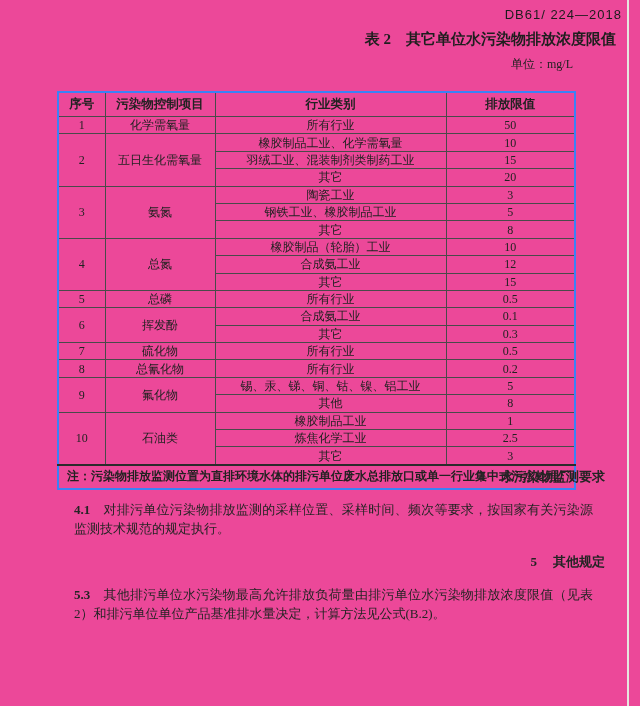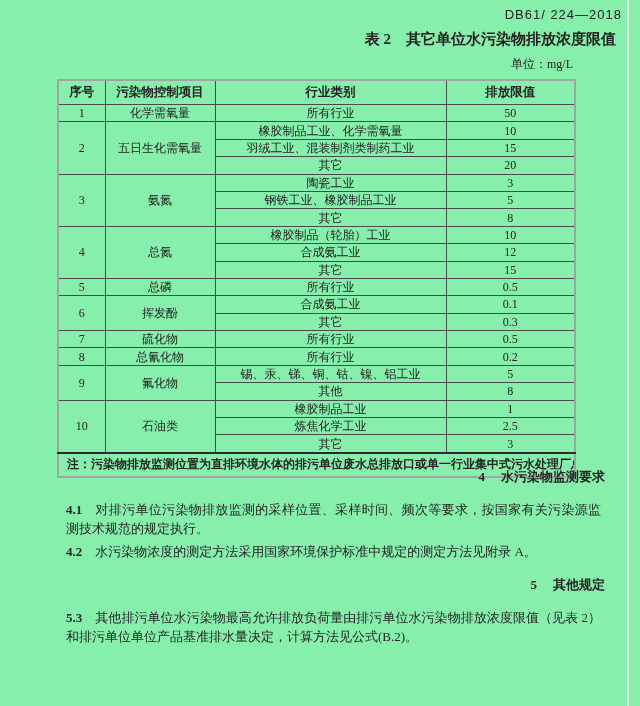--- a/index.html
+++ b/index.html
@@ -1,19 +1,19 @@
 <!DOCTYPE html>
 <html><head>
 <meta charset="utf-8">
 <style>
   html,body{margin:0;padding:0;}
   .page{
     position:relative;
     width:640px;height:706px;
-    background:#86efac;
+    background:#ec4899;
     overflow:hidden;
     font-family:"Liberation Serif", serif;
     color:#262626;
   }
   .scan-edge{
     position:absolute;top:0;bottom:0;right:11px;width:2px;
     background:#e6e6df;
   }
   .doc-number{
     position:absolute;top:7px;right:18px;
@@ -22,25 +22,25 @@
   }
   .table-title{
     position:absolute;top:30px;left:0;width:616px;
     text-align:right;font-size:15px;font-weight:bold;color:#1e1e1e;
   }
   .unit-label{
     position:absolute;top:56px;right:67px;
     font-size:12px;color:#222;
   }
   table.limits{
-    position:absolute;left:57px;top:79px;
+    position:absolute;left:57px;top:91px;
     width:517px;
     border-collapse:collapse;table-layout:fixed;
     font-size:12px;color:#222;
-    border:2px solid #a3a3a3;
+    border:2px solid #3b82f6;
   }
   table.limits th, table.limits td{
     border:1px solid #4a4a4a;
     text-align:center;vertical-align:middle;
     padding:0 2px;
     overflow:hidden;white-space:nowrap;
   }
   table.limits thead th{height:23px;font-weight:bold;font-size:12.5px;}
   table.limits tbody td{height:16.4px;line-height:1;}
   .c-pollutant,.c-industry{font-weight:normal;}
@@ -49,21 +49,21 @@
     height:22px;text-align:left;padding-left:8px;
     font-weight:bold;border-top:2px solid #2b2b2b;font-size:12px;
   }
   .text-block{
     position:absolute;left:62px;top:467px;width:543px;
     font-size:13px;line-height:19px;color:#242424;
   }
   .sec-heading{font-weight:bold;margin:0 0 14px 0;text-align:right;}
   .sec-heading .sec-no{margin-right:16px;}
   .doc-section + .doc-section{margin-top:14px;}
-  p.clause{margin:4px;text-align:justify;}
+  p.clause{margin:12px;text-align:justify;}
   p.clause.first{margin-top:0;}
   .cl-no{font-weight:bold;margin-right:13px;white-space:nowrap;}
   #sec5 .clauses{margin-top:11px;}
 </style>
 </head>
 <body>
 
 <div class="page">
   <div class="scan-edge"></div>
 
@@ -198,21 +198,20 @@
   </table>
 
   <div class="text-block">
 
     <div class="doc-section" id="sec4">
       <div class="sec-heading">
         <span class="sec-no">4</span><span>水污染物监测要求</span>
       </div>
       <div class="clauses">
         <p class="clause first"><span class="cl-no">4.1</span><span>对排污单位污染物排放监测的采样位置、采样时间、频次等要求，按国家有关污染源监测技术规范的规定执行。</span></p>
-        <p class="clause"><span class="cl-no">4.2</span><span>水污染物浓度的测定方法采用国家环境保护标准中规定的测定方法见附录 A。</span></p>
       </div>
     </div>
 
     <div class="doc-section" id="sec5">
       <div class="sec-heading">
         <span class="sec-no">5</span><span>其他规定</span>
       </div>
       <div class="clauses">
         <p class="clause"><span class="cl-no">5.3</span><span>其他排污单位水污染物最高允许排放负荷量由排污单位水污染物排放浓度限值（见表 2）和排污单位单位产品基准排水量决定，计算方法见公式(B.2)。</span></p>
       </div>

